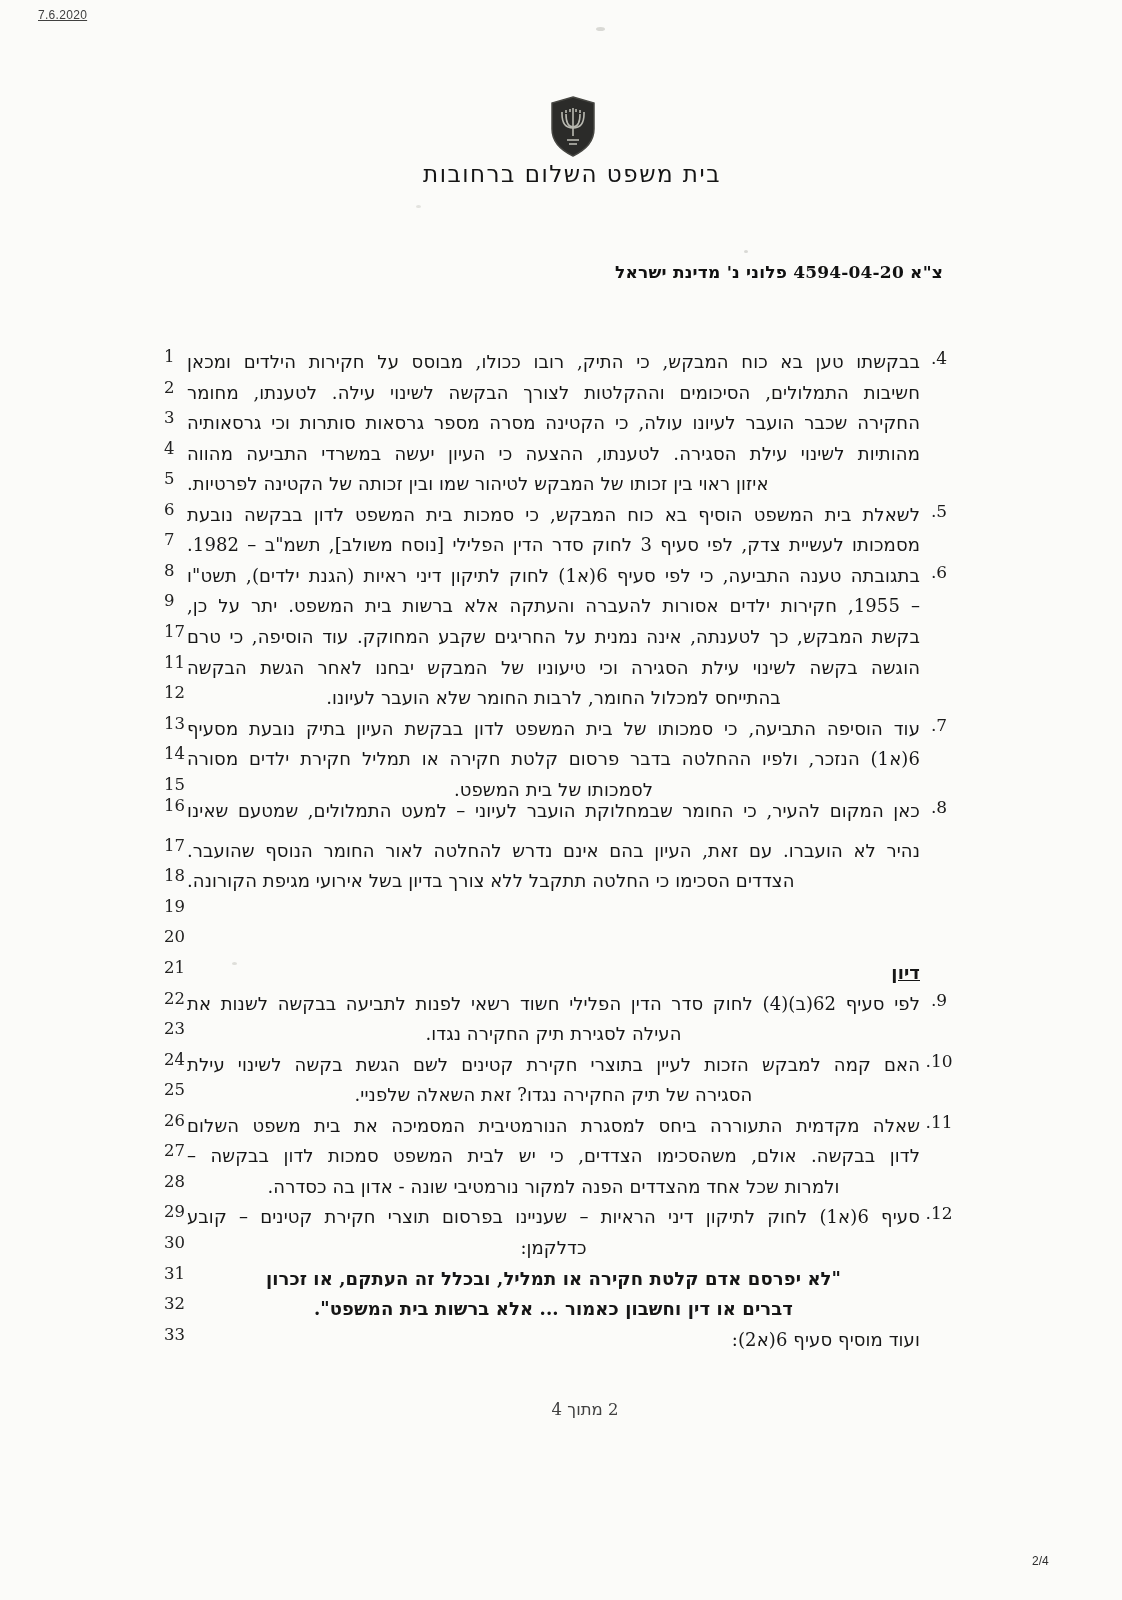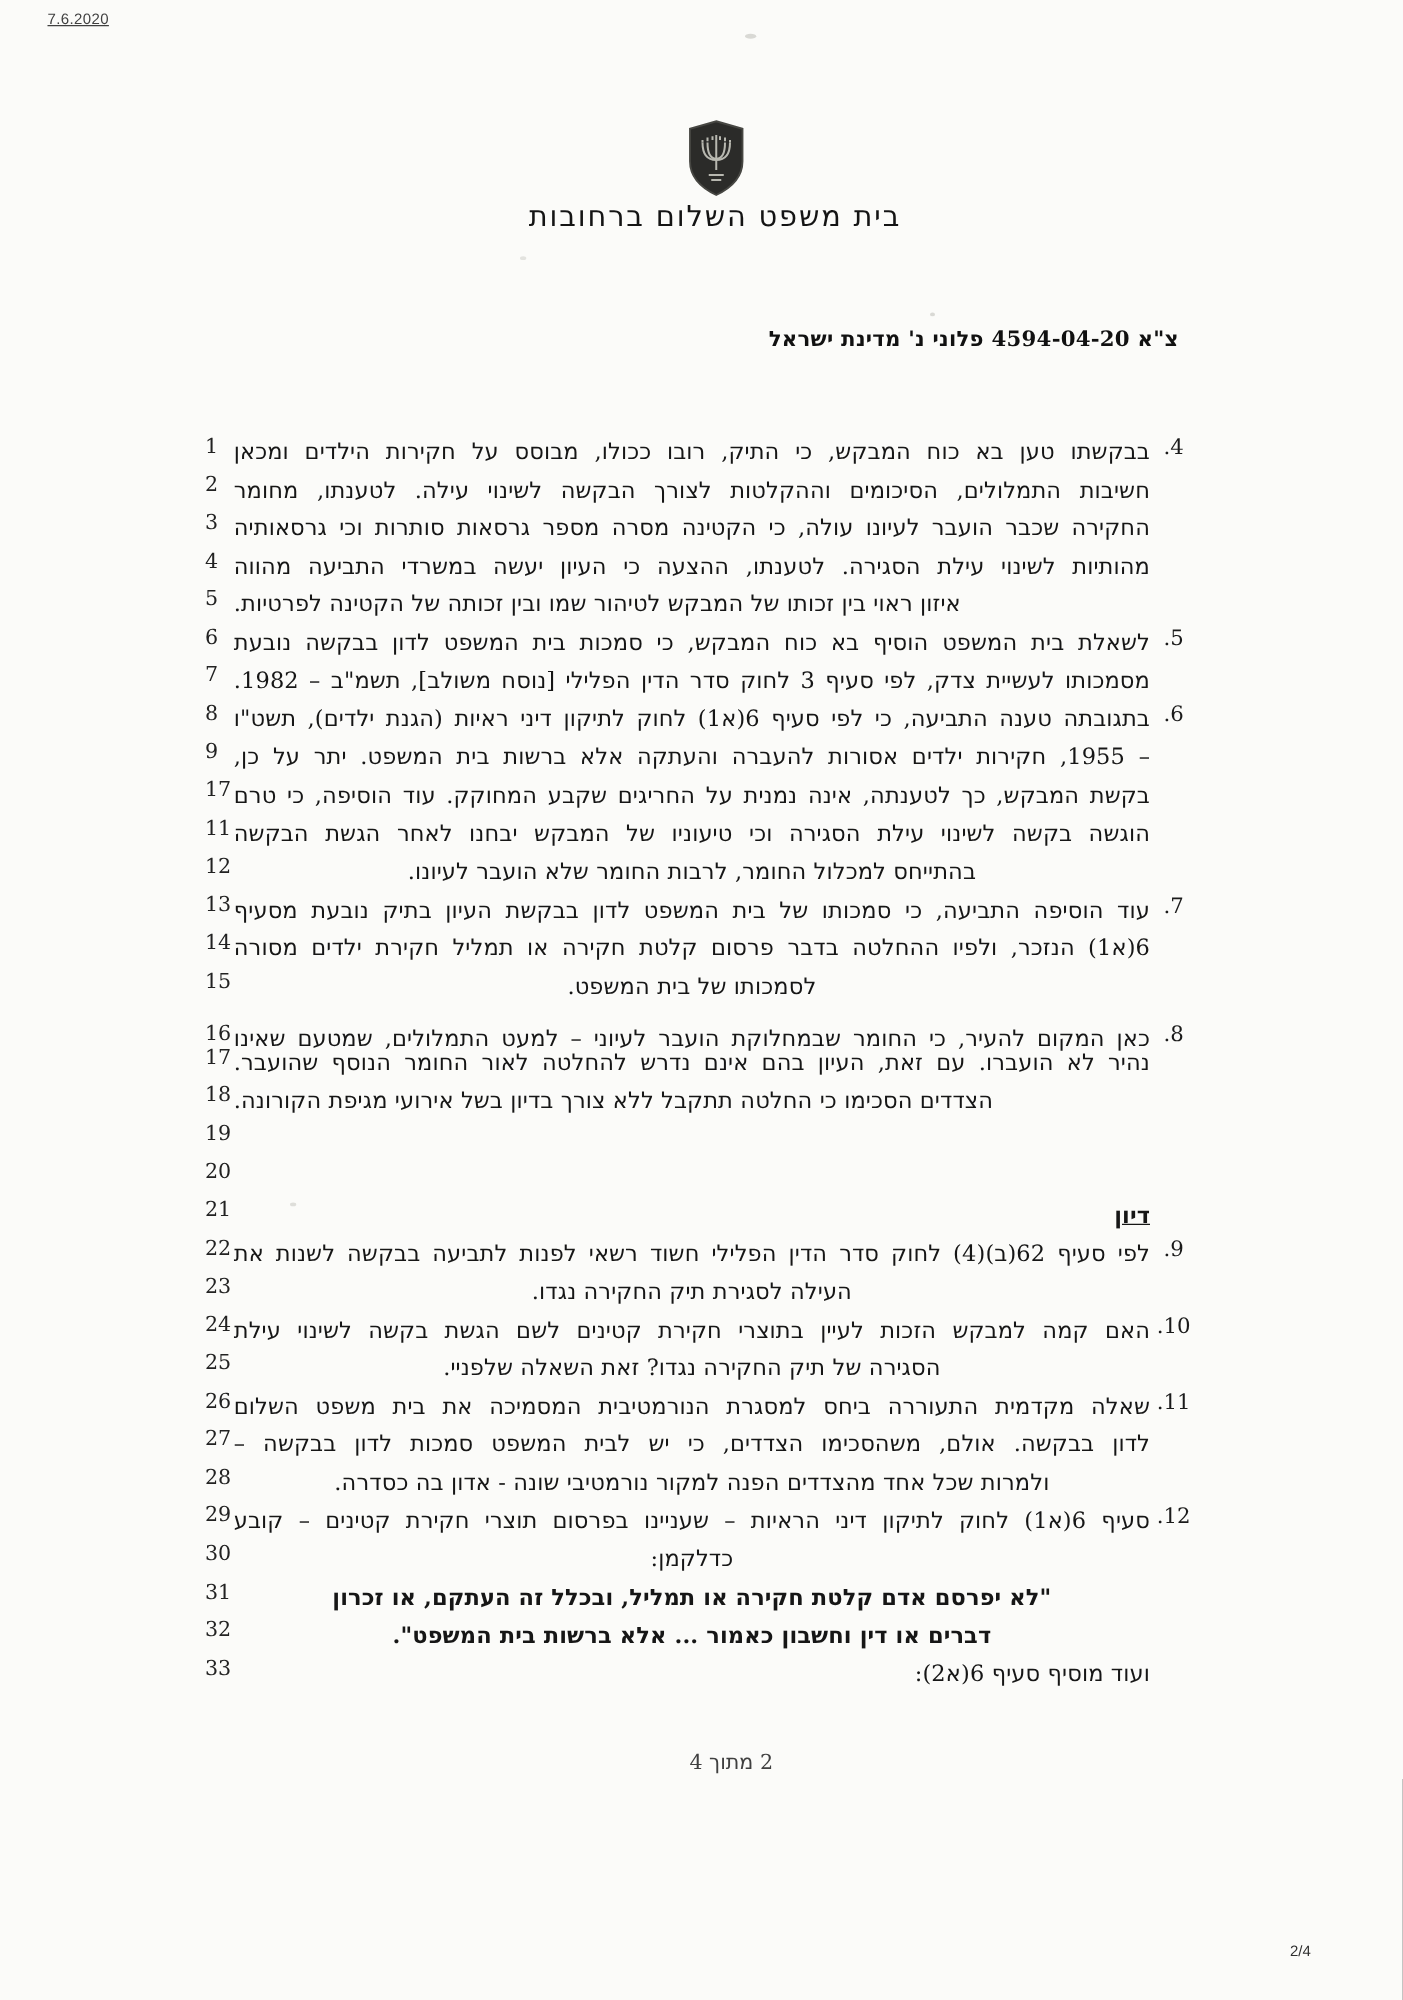--- a/index.html
+++ b/index.html
@@ -138,21 +138,21 @@
         <span class="line-text al-justify">עוד הוסיפה התביעה, כי סמכותו של בית המשפט לדון בבקשת העיון בתיק נובעת מסעיף</span>
       </div>
       <div class="line-row" style="top: 744.15px; left: 0px; width: 1122px;">
         <span class="line-number">14</span>
         <span class="line-text al-justify">6(א1) הנזכר, ולפיו ההחלטה בדבר פרסום קלטת חקירה או תמליל חקירת ילדים מסורה</span>
       </div>
       <div class="line-row" style="top: 774.7px; left: 0px; width: 1122px; padding-left: 44px;">
         <span class="line-number">15</span>
         <span class="line-text al-center">לסמכותו של בית המשפט.</span>
       </div>
-      <div class="line-row" style="top: 817px; left: 0px; width: 910px;">
+      <div class="line-row" style="top: 796px; left: 0px; width: 910px;">
         <span class="line-number">16</span>
         <span class="para-number">8.</span>
         <span class="line-text al-justify">כאן המקום להעיר, כי החומר שבמחלוקת הועבר לעיוני – למעט התמלולים, שמטעם שאינו</span>
       </div>
       <div class="line-row" style="top: 835.8px; left: 0px; width: 1122px; padding-left: 14px;">
         <span class="line-number">17</span>
         <span class="line-text al-justify">נהיר לא הועברו. עם זאת, העיון בהם אינם נדרש להחלטה לאור החומר הנוסף שהועבר.</span>
       </div>
       <div class="line-row" style="top: 866.35px; left: 0px; width: 1122px;">
         <span class="line-number">18</span>

